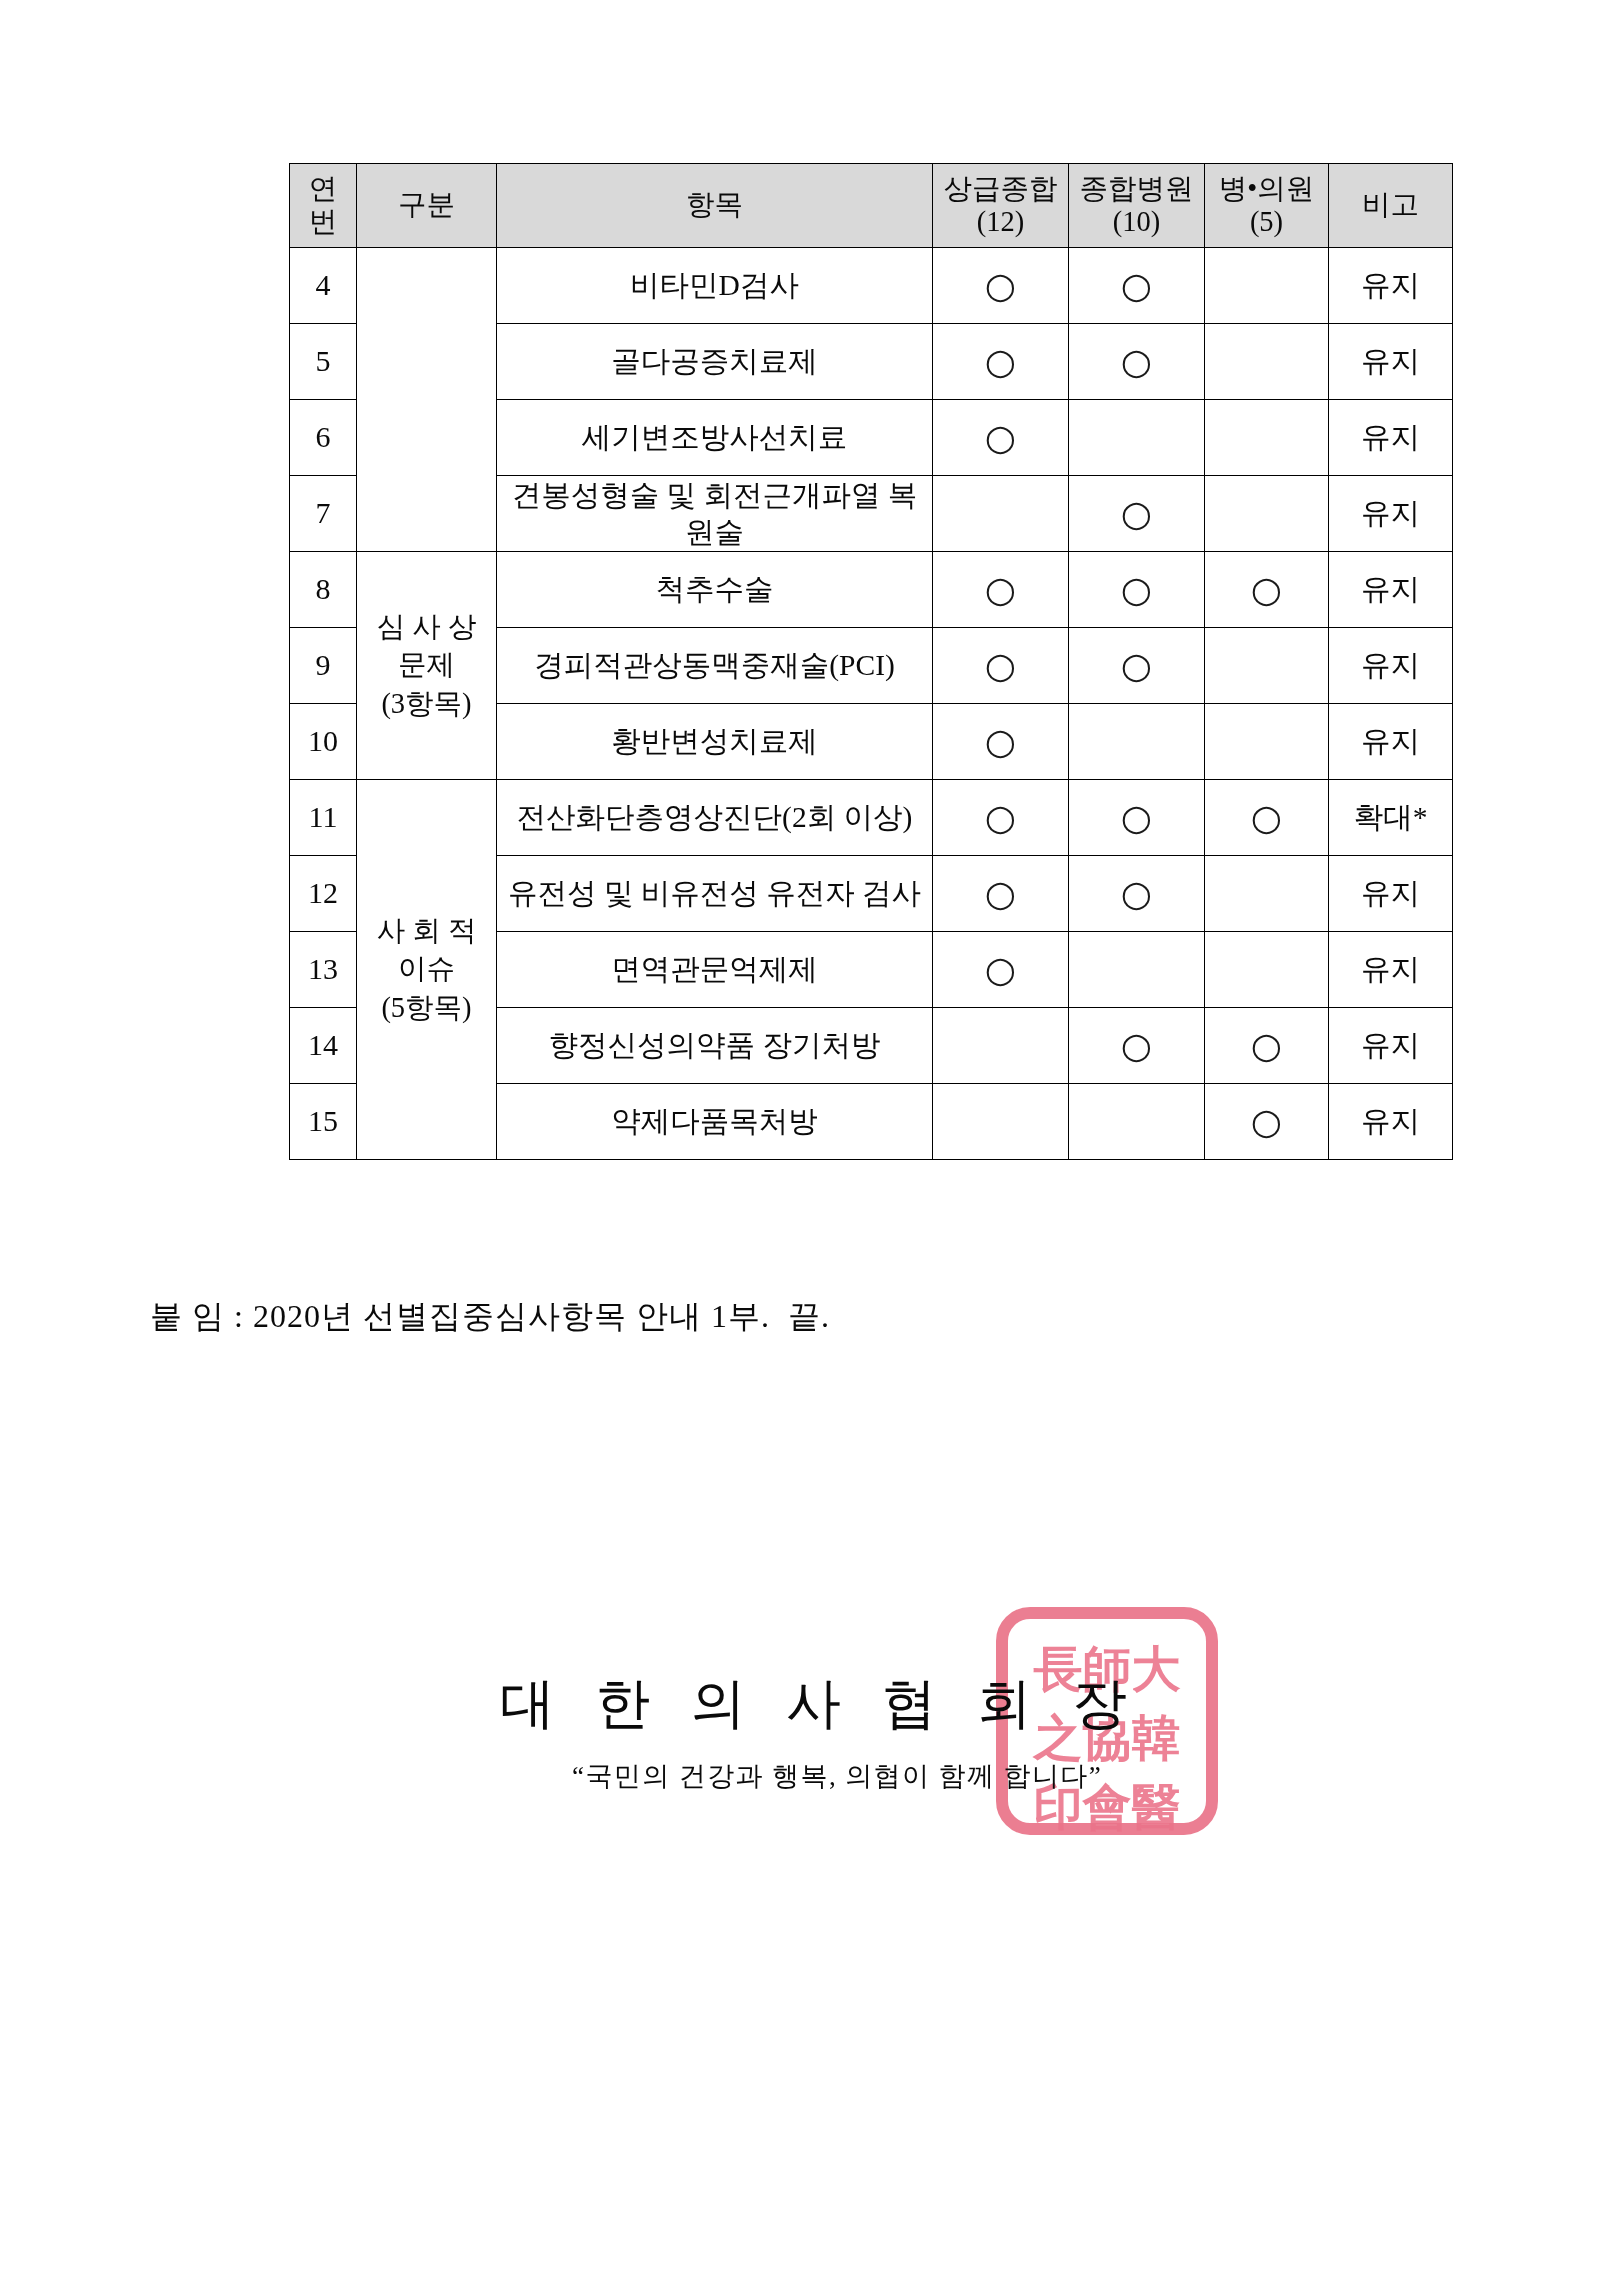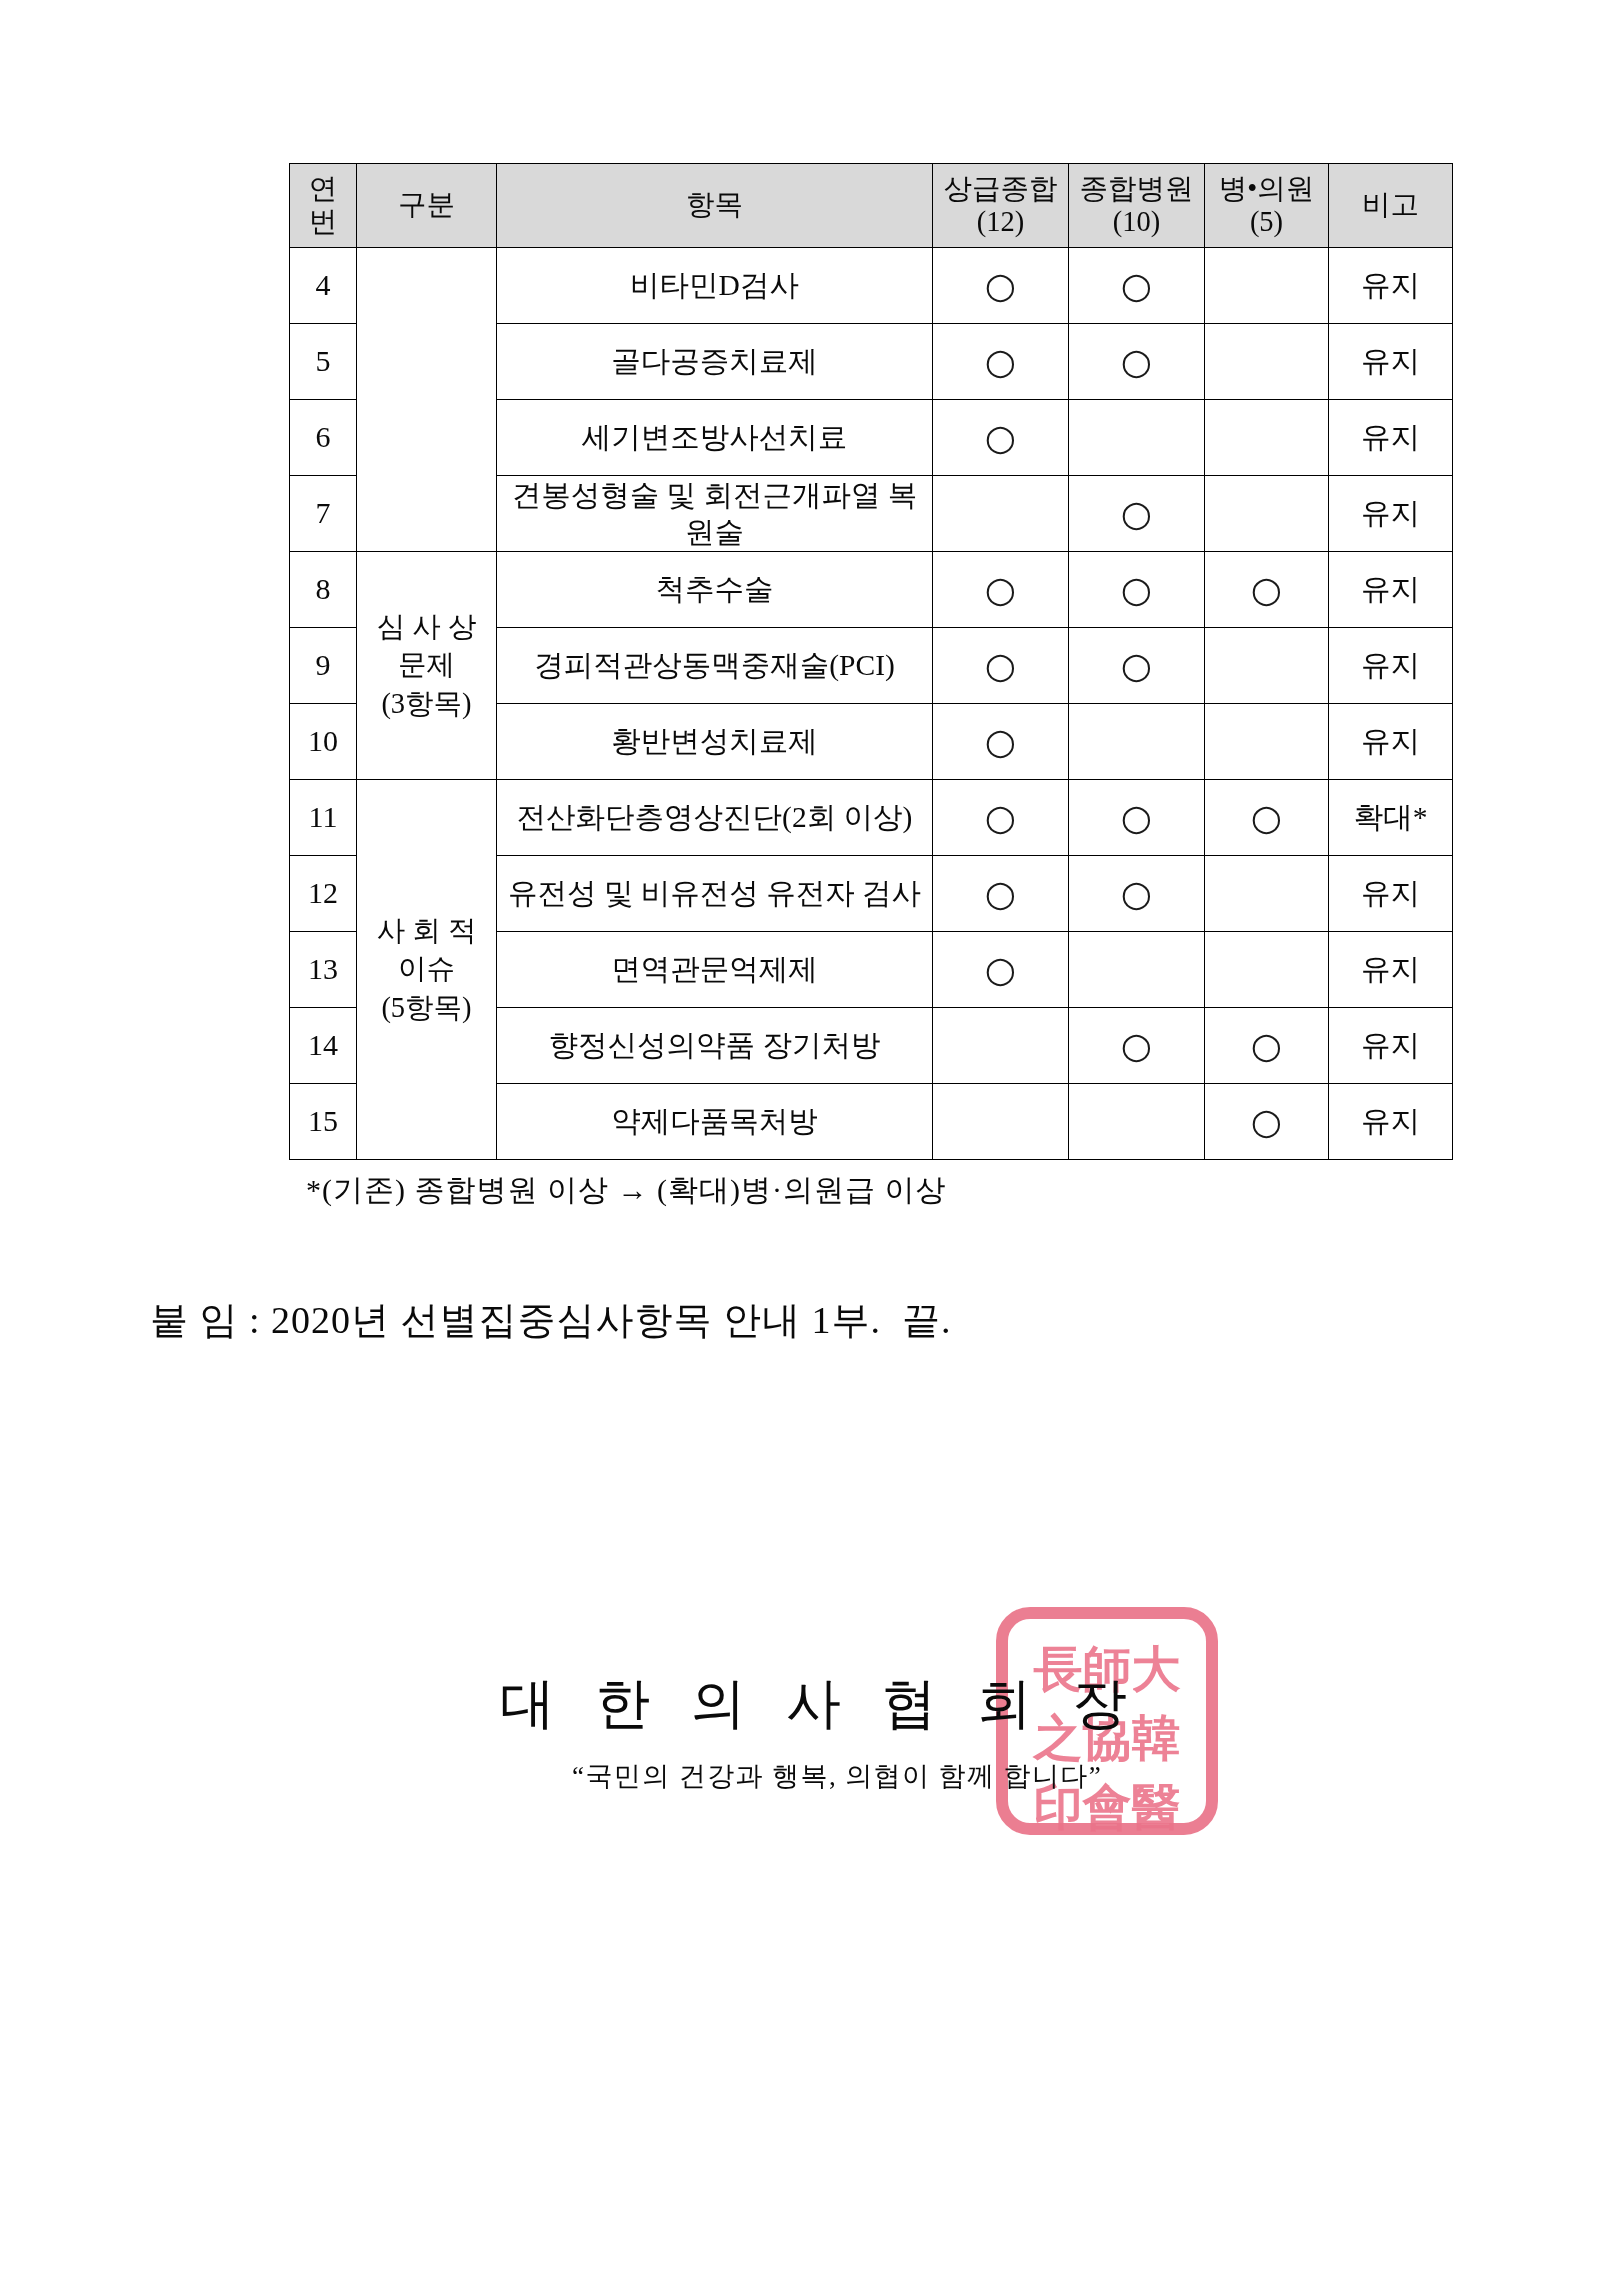--- a/index.html
+++ b/index.html
@@ -68,21 +68,21 @@
     left: 306px;
     top: 1170px;
     font-size: 30px;
     letter-spacing: 1px;
     white-space: pre;
   }
   .attachment {
     position: absolute;
     left: 150px;
     top: 1295px;
-    font-size: 38px;
+    font-size: 32px;
     letter-spacing: 1px;
     white-space: pre;
   }
   .sig-title {
     position: absolute;
     left: 500px;
     top: 1674px;
     font-size: 55px;
     letter-spacing: 13.3px;
     line-height: 1.1;
@@ -254,21 +254,20 @@
         <td class="serial">15</td>
         <td class="item">약제다품목처방</td>
         <td class="circle"></td>
         <td class="circle"></td>
         <td class="circle">○</td>
         <td class="remark">유지</td>
       </tr>
     </tbody>
   </table>
 
-  <div class="footnote">*(기존) 종합병원 이상 → (확대)병·의원급 이상</div>
 
   <div class="attachment">붙 임 : 2020년 선별집중심사항목 안내 1부.  끝.</div>
 
   <div class="sig-title">대 한 의 사 협 회 장</div>
   <div class="sig-slogan">“국민의 건강과 행복, 의협이 함께 합니다”</div>
 
   <div class="seal">
     <div class="seal-row">長師大</div>
     <div class="seal-row">之協韓</div>
     <div class="seal-row">印會醫</div>

